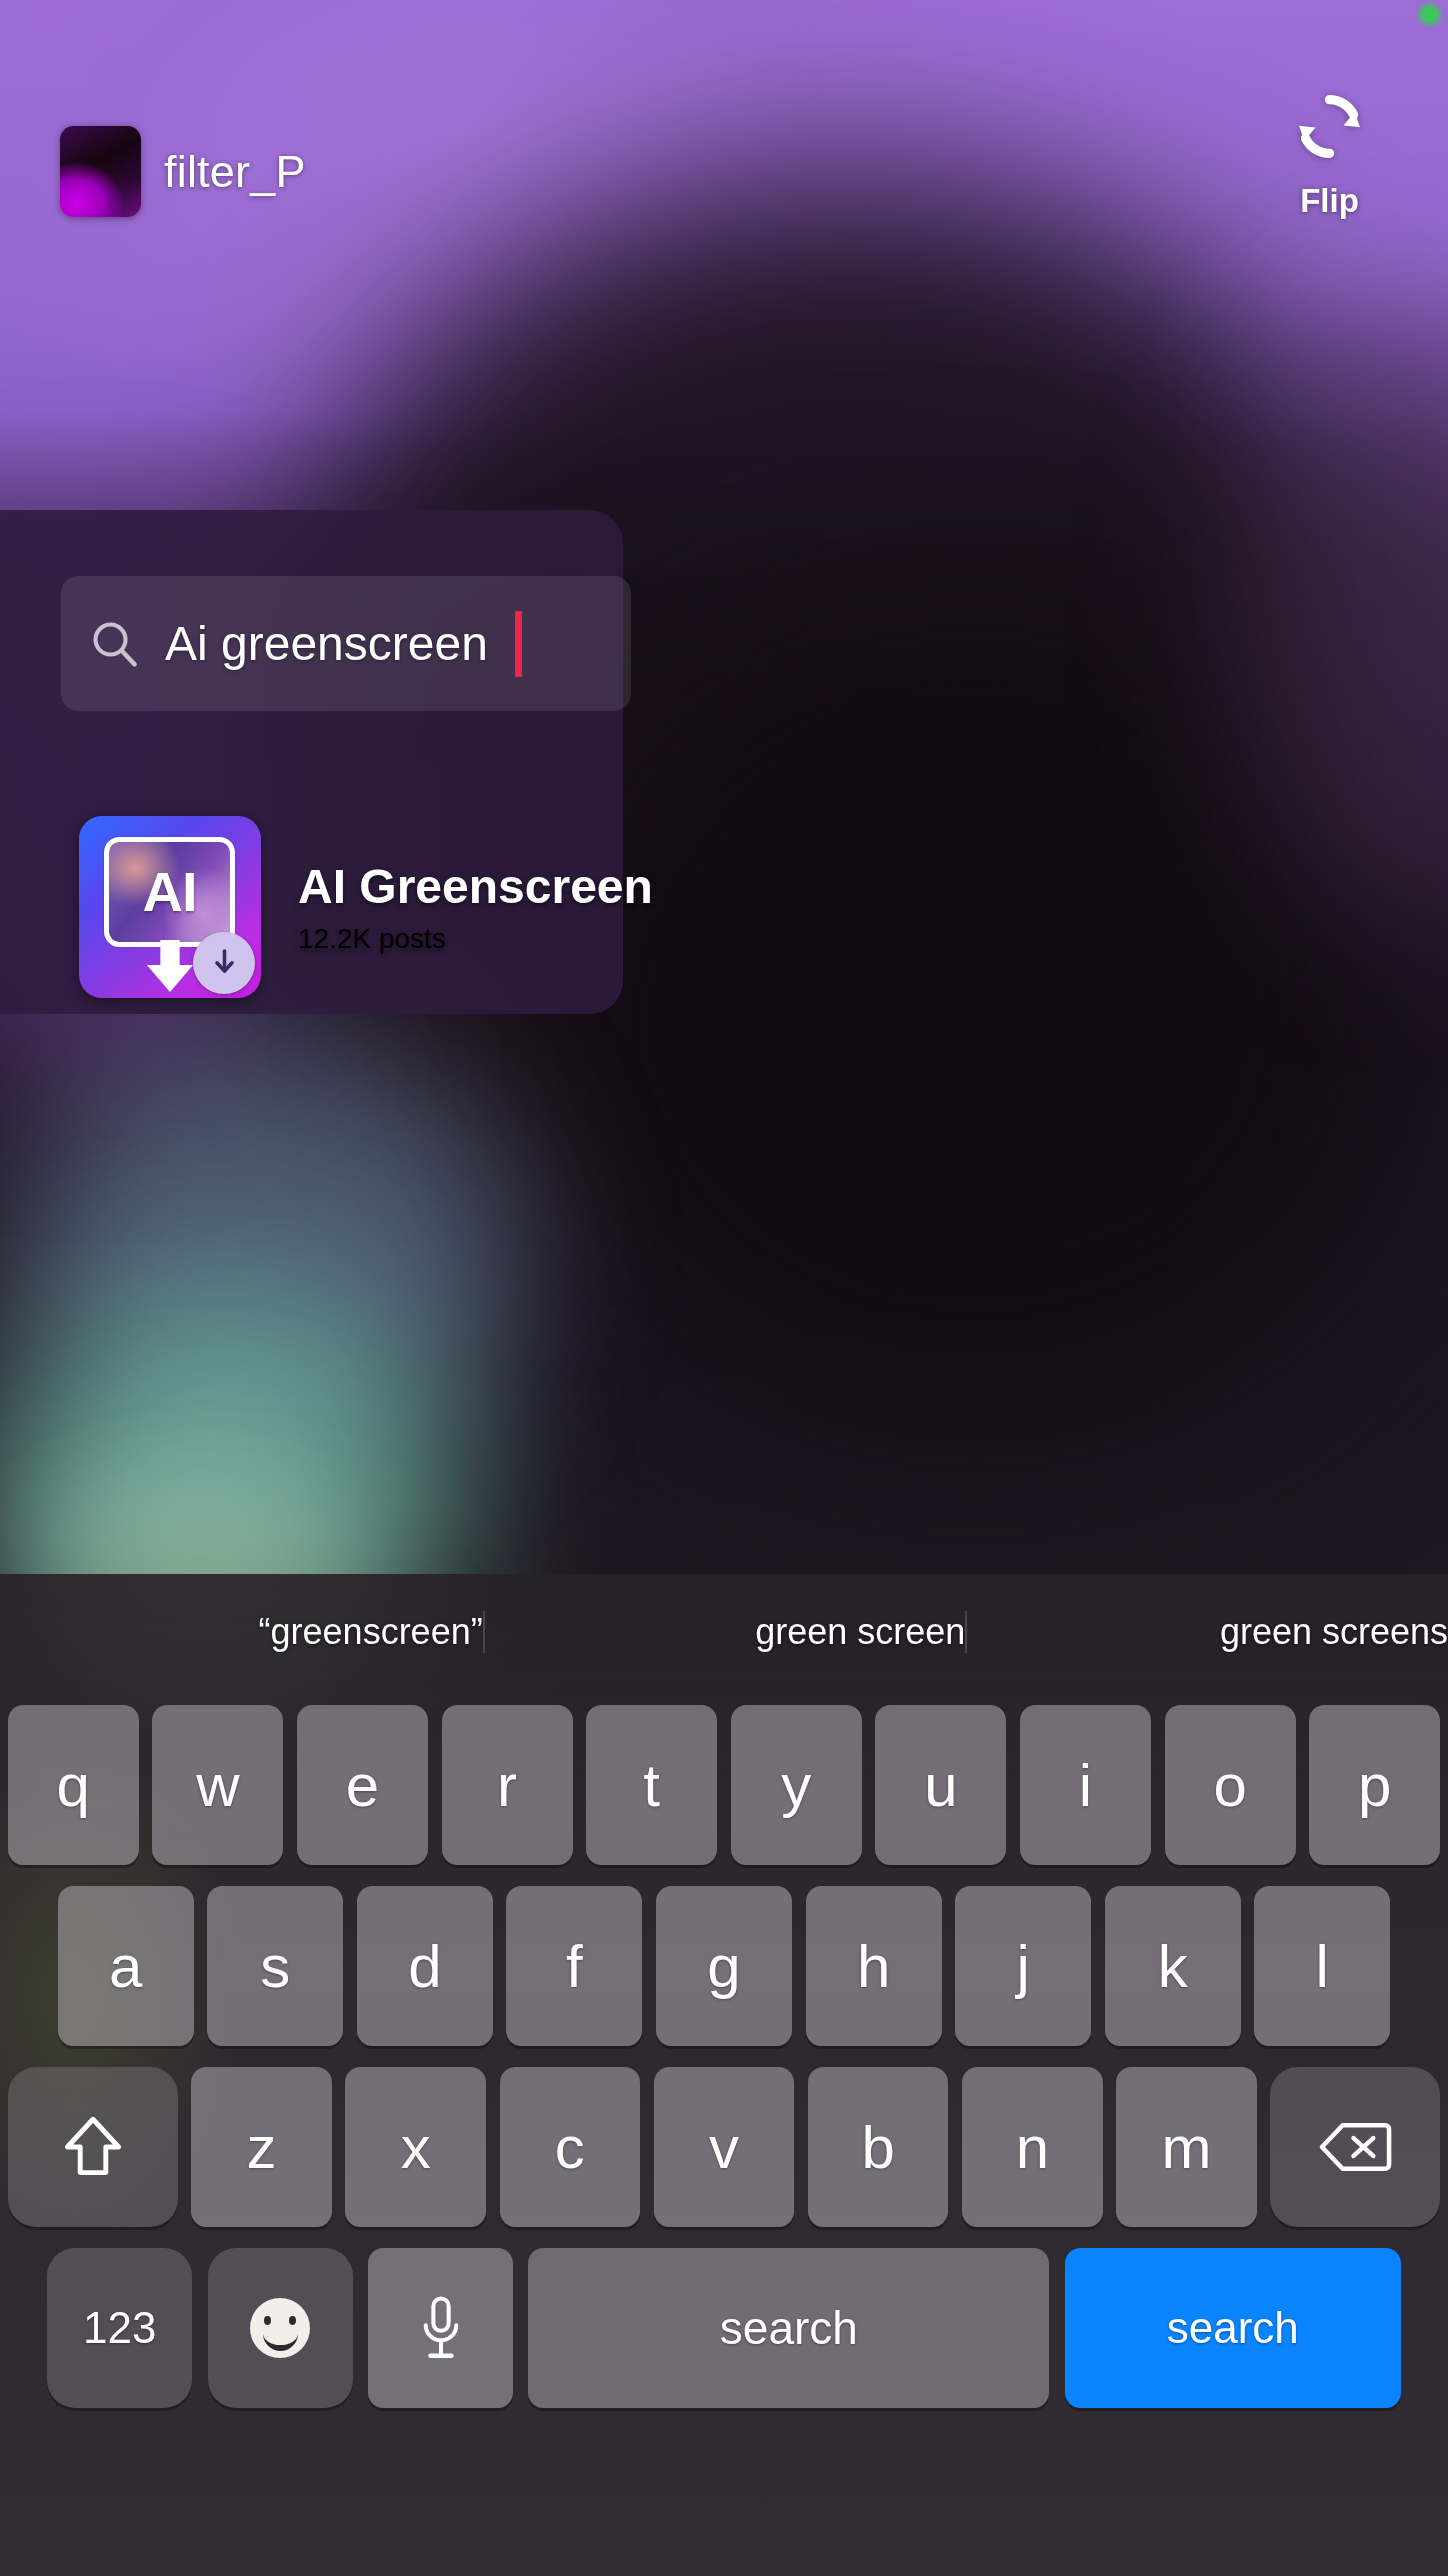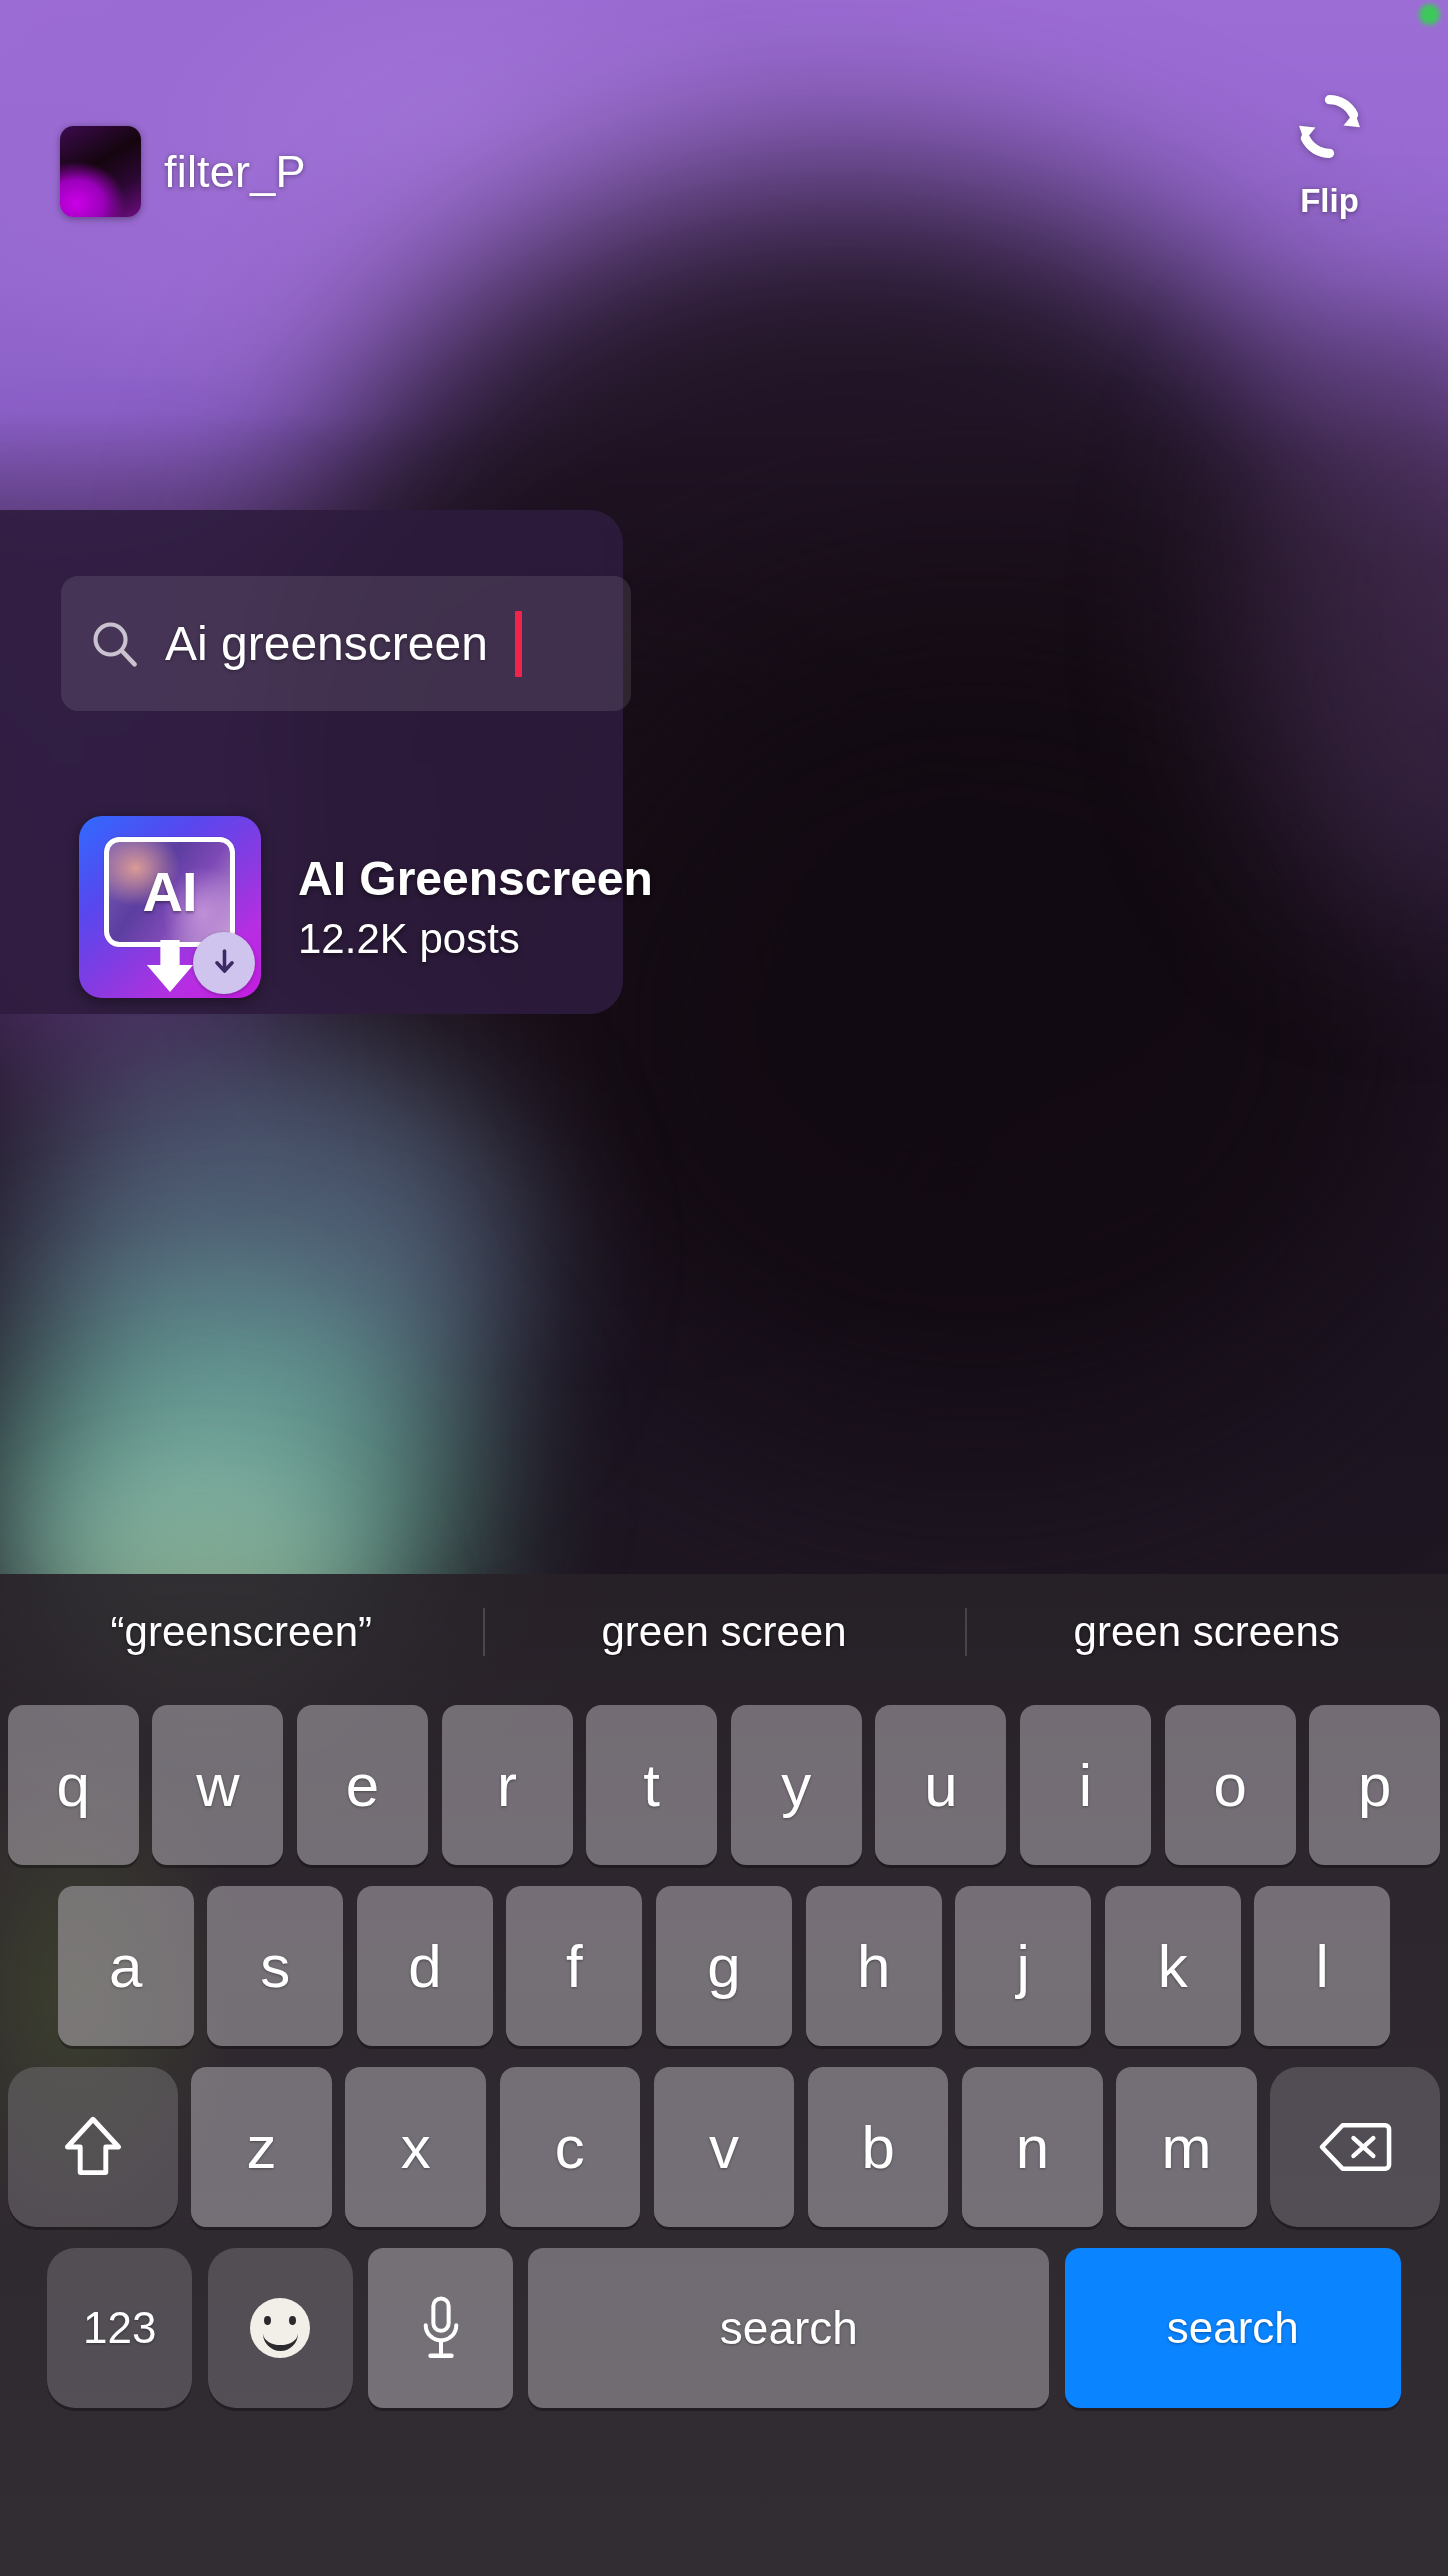--- a/index.html
+++ b/index.html
@@ -147,42 +147,42 @@
     display:flex; align-items:center; justify-content:center;
     box-shadow:0 1px 3.9px rgba(0,0,0,.3);
   }
   .dl-badge svg { width:33px; height:33px; }
   .result-meta { display:flex; flex-direction:column; gap:9.7px; }
   .result-title {
     color:#fff; font-size:48px; font-weight:700;
     text-shadow:0 1.9px 5.8px rgba(0,0,0,.55);
   }
   .result-sub {
-    color:#ffffff; font-size:42px; font-weight:400;
+    color:#000000; font-size:28px; font-weight:400;
     text-shadow:0 1.9px 5.8px rgba(0,0,0,.55);
   }
 
   
   .keyboard {
     position:absolute; left:0; bottom:0; width:1448px; height:1002px;
     background:linear-gradient(180deg, rgba(40,33,40,.90) 0%, rgba(46,40,47,.93) 30%, rgba(52,46,53,.94) 100%);
     backdrop-filter:blur(17.4px);
   }
   .kb-green-tint {
     position:absolute; left:0; top:77px; width:415px; height:753px;
     background:radial-gradient(ellipse 232px 367px at 18% 45%, rgba(96,118,48,.30) 0%, rgba(90,110,50,0) 72%);
     pointer-events:none;
   }
   .suggestions {
     position:relative; height:116px;
     display:flex; align-items:center;
   }
   .sugg {
-    flex:1 1 0; text-align:center;
-    color:#fff; font-size:42px; font-weight:400;
+    flex:1 1 0; text-align:right;
+    color:#fff; font-size:36px; font-weight:400;
     white-space:nowrap; overflow:hidden;
     position:relative;
     text-shadow:0 1px 3.9px rgba(0,0,0,.5);
   }
   .sugg + .sugg::before {
     content:""; position:absolute; left:0; top:50%;
     transform:translateY(-50%);
     width:1.9px; height:58px; background:rgba(255,255,255,.16);
   }
 

